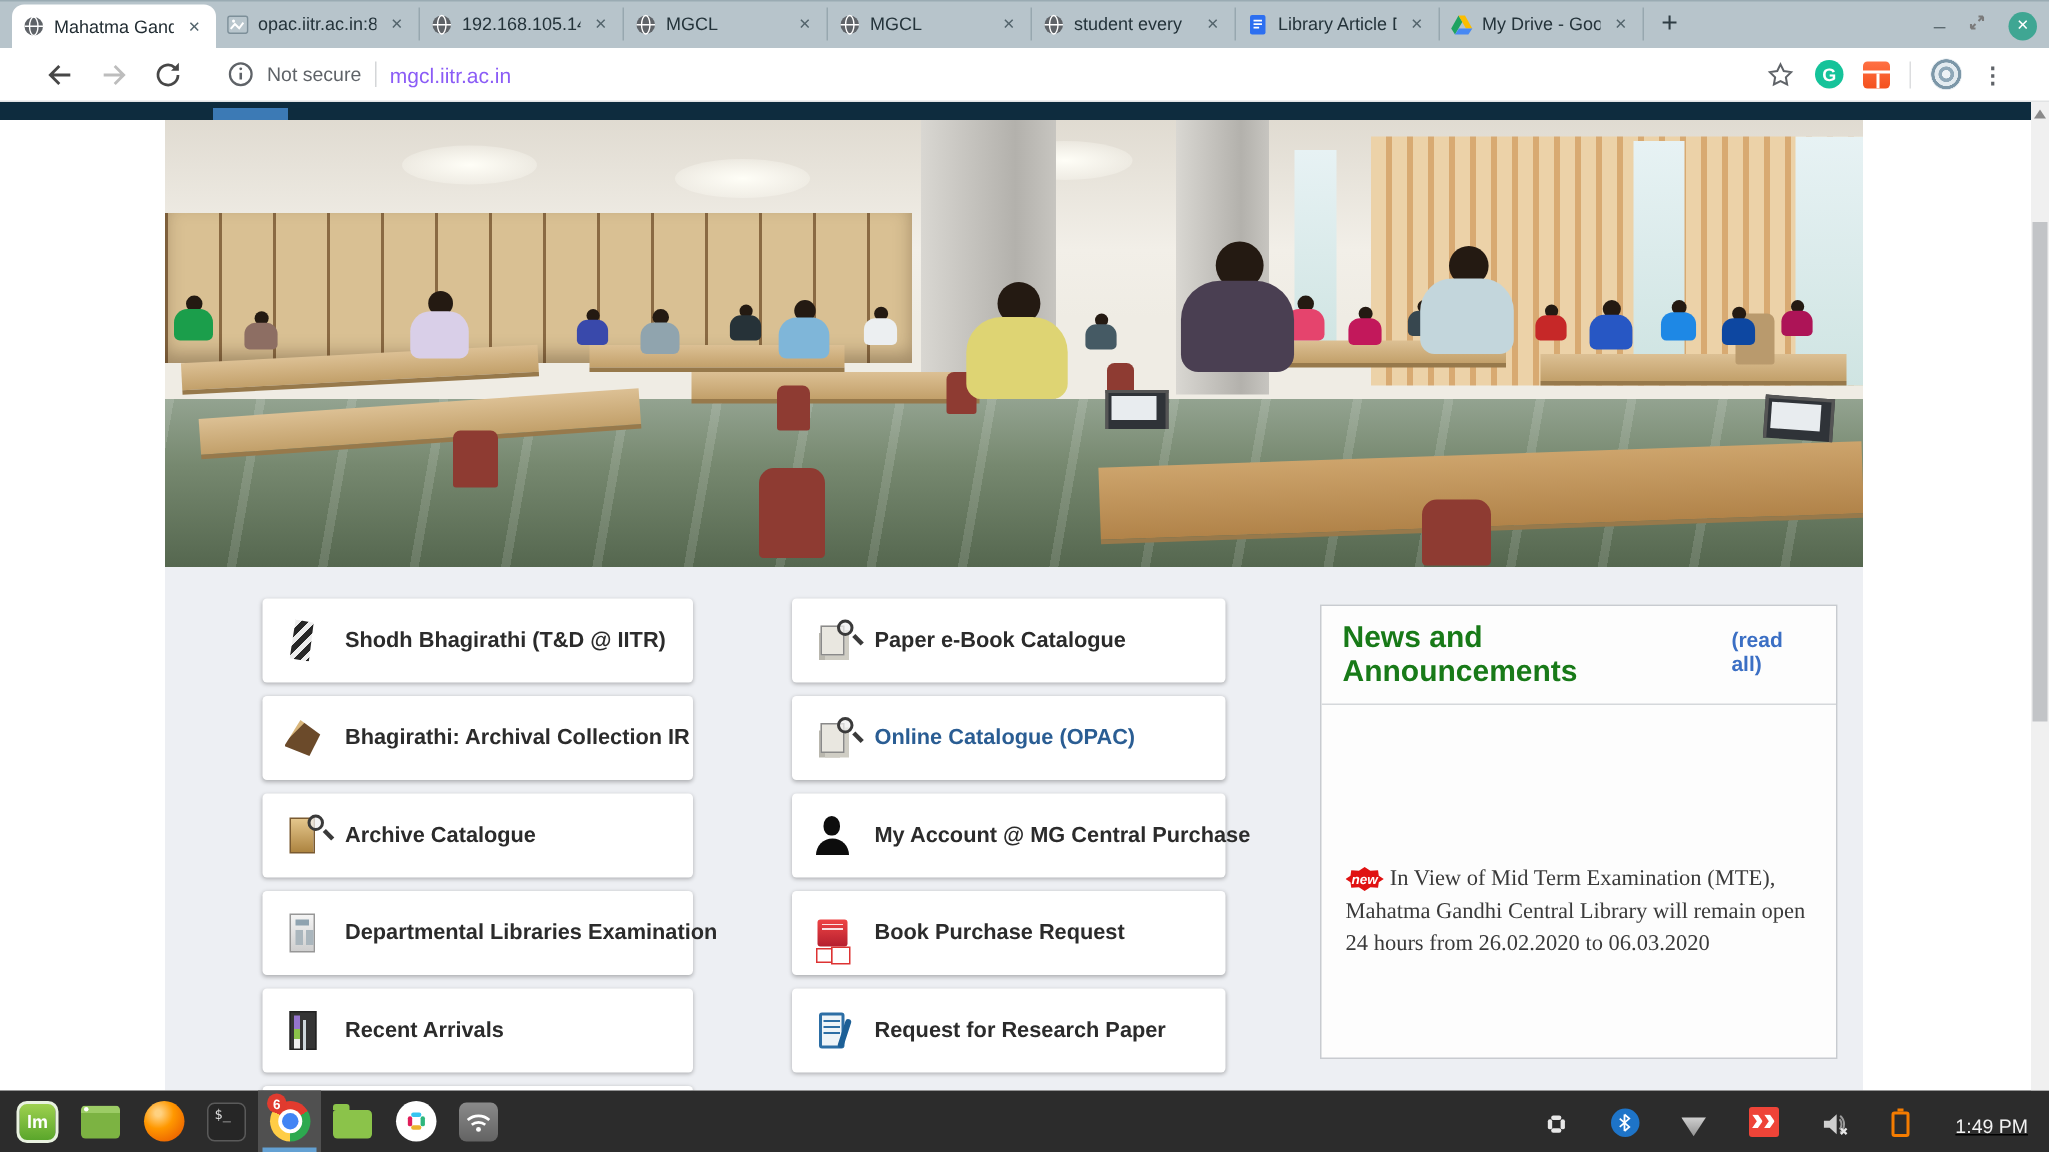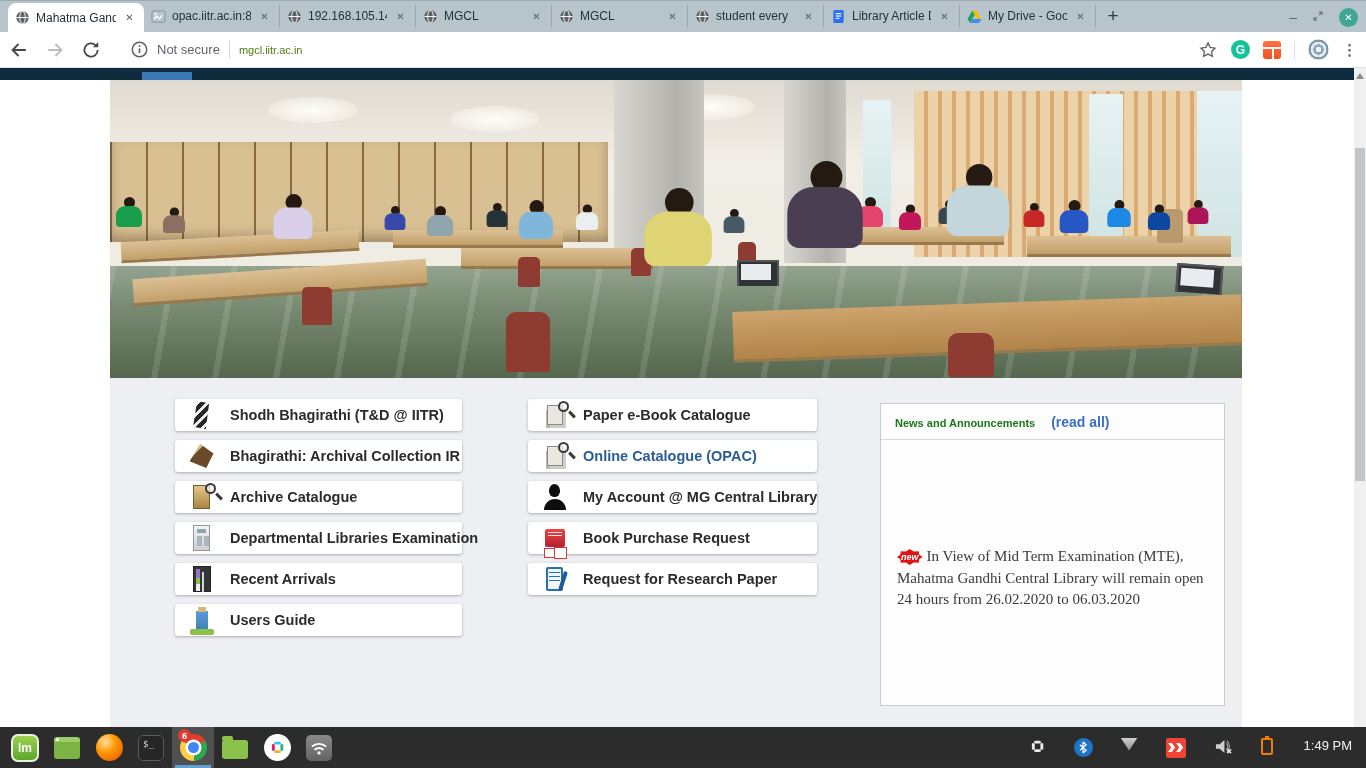--- a/index.html
+++ b/index.html
@@ -21,26 +21,26 @@
   .newtab{width:30px;height:24px;margin:0 0 4px 2px;display:flex;align-items:center;justify-content:center;
           font-size:19px;color:#2e3c43;cursor:pointer;}
   .wincontrols{position:absolute;right:8px;top:0;height:32px;display:flex;align-items:center;gap:15px;}
   .minbtn{color:#5c6a70;font-size:14px;cursor:pointer;line-height:10px;}
   .restorebtn{cursor:pointer;}
   .closebtn{width:19px;height:19px;border-radius:50%;background:#3fa693;color:#fff;font-size:10px;
             display:flex;align-items:center;justify-content:center;cursor:pointer;}
 
   
   .toolbar{height:36px;background:#fff;border-bottom:1px solid #e1e3e4;display:flex;align-items:center;
-           padding:0 7px;gap:12px;}
+           padding:0 28px;gap:12px;}
   .navbtn{width:24px;height:24px;display:flex;align-items:center;justify-content:center;cursor:pointer;}
   .urlarea{display:flex;align-items:center;gap:9px;margin-left:16px;flex:1;cursor:text;}
   .notsecure{font-size:13px;color:#5f6368;}
   .urldiv{width:1px;height:17px;background:#d4d6d8;}
-  .urltext{font-size:11px;color:#4d7c0f;}
+  .urltext{font-size:14px;color:#8b5cf6;}
   .toolright{display:flex;align-items:center;gap:13px;padding-right:2px;}
   .gicon{width:19px;height:19px;border-radius:50%;background:#15c39a;color:#fff;font-weight:bold;
          font-size:12px;display:flex;align-items:center;justify-content:center;cursor:pointer;}
   .exticon{width:18px;height:18px;border-radius:3px;cursor:pointer;
            background:linear-gradient(#ff7043,#f4511e);position:relative;overflow:hidden;}
   .exticon::before{content:"";position:absolute;left:0;right:0;top:6px;height:2px;background:#fff;}
   .exticon::after{content:"";position:absolute;top:8px;bottom:0;left:9px;width:2px;background:#fff;}
   .avatar{width:21px;height:21px;border-radius:50%;cursor:pointer;
      background:radial-gradient(circle,#eef3f6 18%,#8fa8b8 20% 34%,#e3ebf0 36% 52%,#7c97a8 54% 66%,#dfe7ec 68%);}
   .vsep{width:1px;height:18px;background:#dcdddf;}
@@ -81,21 +81,21 @@
              border-radius:9px 9px 4px 4px;background:var(--c,#888);}
   .laptop{position:absolute;width:46px;height:30px;}
   .laptop::before{content:"";position:absolute;left:4px;top:0;width:38px;height:24px;background:#2f3338;
                   border:2px solid #555;border-bottom:none;}
   .laptop::after{content:"";position:absolute;left:8px;top:4px;width:30px;height:16px;background:#e8ecef;}
 
   
   .col{position:absolute;top:21px;}
   .col-left{left:65px;width:287px;}
   .col-mid{left:418px;width:289px;}
-  .card{height:32px;background:#fff;border-radius:3px;box-shadow:0 1px 3px rgba(0,0,0,.28);
+  .card{height:56px;background:#fff;border-radius:3px;box-shadow:0 1px 3px rgba(0,0,0,.28);
         margin-bottom:9px;display:flex;align-items:center;padding:0 8px 0 13px;gap:15px;cursor:pointer;}
   .card .icn{width:27px;height:32px;flex:none;display:flex;align-items:center;justify-content:center;position:relative;}
   .card .lbl{font-size:14.5px;font-weight:bold;color:#2b2b2b;white-space:nowrap;}
   .card.opac .lbl{color:#2a5d93;}
 
   
   .ic-thesis{width:20px;height:28px;background:repeating-linear-gradient(135deg,#262626 0 4px,#ededed 4px 7px);
              clip-path:polygon(28% 0,88% 8%,72% 100%,8% 92%);}
   .ic-archbook{width:24px;height:24px;background:linear-gradient(135deg,#d8b57a 30%,#6b4a2a 32%);
              clip-path:polygon(45% 0,100% 40%,70% 100%,0 72%);}
@@ -134,21 +134,21 @@
   .ic-clip::before{content:"";position:absolute;left:1px;top:3px;right:1px;height:12px;
         background:repeating-linear-gradient(#2c6ea5 0 1.5px,rgba(0,0,0,0) 1.5px 4px);}
   .ic-clip::after{content:"";position:absolute;right:-4px;top:2px;width:4px;height:20px;background:#1c5f96;
                   transform:rotate(18deg);border-radius:2px;}
 
   
   .news{position:absolute;left:770px;top:25px;width:345px;height:303px;background:#fdfdfd;
         border:1px solid #c8cbd0;font-family:"Liberation Serif",serif;overflow:hidden;}
   .news-head{display:flex;align-items:baseline;gap:16px;padding:10px 14px 9px;border-bottom:1px solid #d5d8db;
              font-family:"Liberation Sans",sans-serif;}
-  .news-title{color:#187a18;font-weight:bold;font-size:11px;}
+  .news-title{color:#187a18;font-weight:bold;font-size:20px;}
   .read-all{color:#3b6fc4;font-weight:bold;font-size:14px;cursor:pointer;}
   .news-spacer{height:98px;}
   .news-item{padding:8px 16px 15px;font-size:15px;color:#3a3a3a;line-height:21.5px;}
   .news-item + .news-item{border-top:1px solid #d5d8db;padding-top:13px;}
   .nbadge{display:inline-block;background:#e01212;color:#fff;font-family:"Liberation Sans",sans-serif;
           font-weight:bold;font-style:italic;font-size:9px;line-height:10px;padding:3px 4px;margin-right:4px;
           vertical-align:1px;
           clip-path:polygon(100% 50%,87% 64%,85% 86%,65% 84%,50% 100%,35% 84%,15% 86%,13% 64%,0 50%,13% 36%,15% 14%,35% 16%,50% 0,65% 16%,85% 14%,87% 36%);}
 
   
@@ -168,21 +168,21 @@
         font-family:"DejaVu Sans Mono",monospace;font-size:9px;display:flex;align-items:flex-start;padding:3px 0 0 4px;}
   .chromeic{width:27px;height:27px;border-radius:50%;position:relative;
         background:conic-gradient(from -60deg,#e33b2e 0 120deg,#2da94f 120deg 240deg,#ffcd46 240deg 360deg);}
   .chromeic::after{content:"";position:absolute;left:50%;top:50%;width:11px;height:11px;margin:-5.5px 0 0 -5.5px;
         border-radius:50%;background:#4285f4;box-shadow:0 0 0 2.5px #fff;}
   .folder{width:26px;height:19px;background:#8bc34a;border-radius:2px 3px 3px 3px;position:relative;margin-top:3px;}
   .folder::before{content:"";position:absolute;left:0;top:-4px;width:11px;height:4px;background:#8bc34a;border-radius:2px 2px 0 0;}
   .slackw{width:27px;height:27px;border-radius:50%;background:#fff;display:flex;align-items:center;justify-content:center;}
   .netapp{width:26px;height:26px;border-radius:5px;background:linear-gradient(#8a8a8a,#636363);
           display:flex;align-items:center;justify-content:center;}
-  .tray{margin-left:auto;display:flex;align-items:flex-start;gap:28px;padding-right:10px;}
+  .tray{margin-left:auto;display:flex;align-items:flex-end;gap:28px;padding-right:10px;text-decoration:underline;}
   .trayic{display:flex;align-items:center;justify-content:center;cursor:pointer;}
   .btic{width:19px;height:19px;border-radius:50%;background:#1e74c8;display:flex;align-items:center;justify-content:center;}
   .wifitray{width:17px;height:13px;background:linear-gradient(#cfcfcf,#8f8f8f);clip-path:polygon(50% 100%,0 0,100% 0);}
   .anydesk{width:20px;height:20px;background:#ee4438;border-radius:2px;display:flex;align-items:center;justify-content:center;gap:1px;}
   .adchev{width:7px;height:9px;background:#fff;clip-path:polygon(0 0,55% 0,100% 50%,55% 100%,0 100%,45% 50%);}
   .battic{width:12px;height:17px;border:2px solid #f57c00;border-radius:2px;position:relative;}
   .battic::before{content:"";position:absolute;left:2px;top:-4px;width:4px;height:2px;background:#f57c00;}
   .clock{color:#f2f2f2;font-size:13px;margin-left:3px;}
 </style>
 </head>
@@ -440,21 +440,21 @@
         <span class="icn">
             <span class="ic-bookmag"></span>
             <span class="mag"></span>
           </span>
         <span class="lbl">Online Catalogue (OPAC)</span>
       </div>
       <div class="card">
         <span class="icn">
             <span class="ic-person"></span>
           </span>
-        <span class="lbl">My Account @ MG Central Library</span>
+        <span class="lbl">My Account @ MG Central Purchase</span>
       </div>
       <div class="card">
         <span class="icn">
             <span class="ic-redbook"></span>
           </span>
         <span class="lbl">Book Purchase Request</span>
       </div>
       <div class="card">
         <span class="icn">
             <span class="ic-clip"></span>

